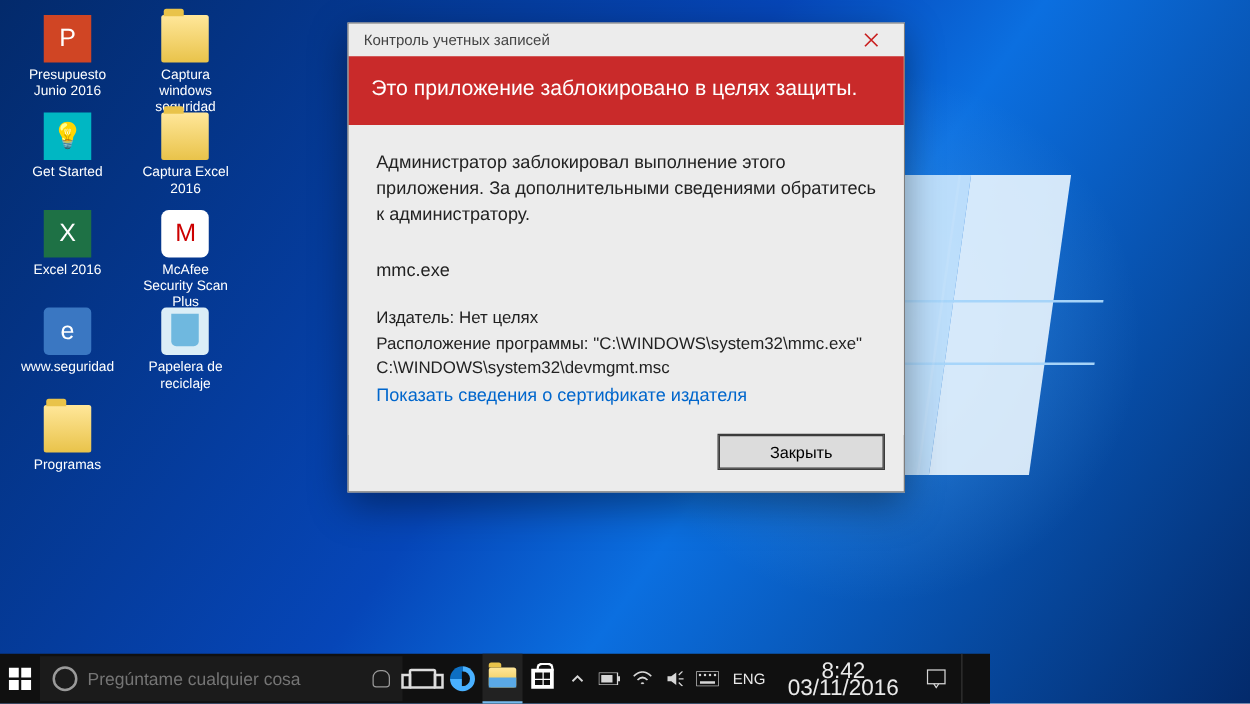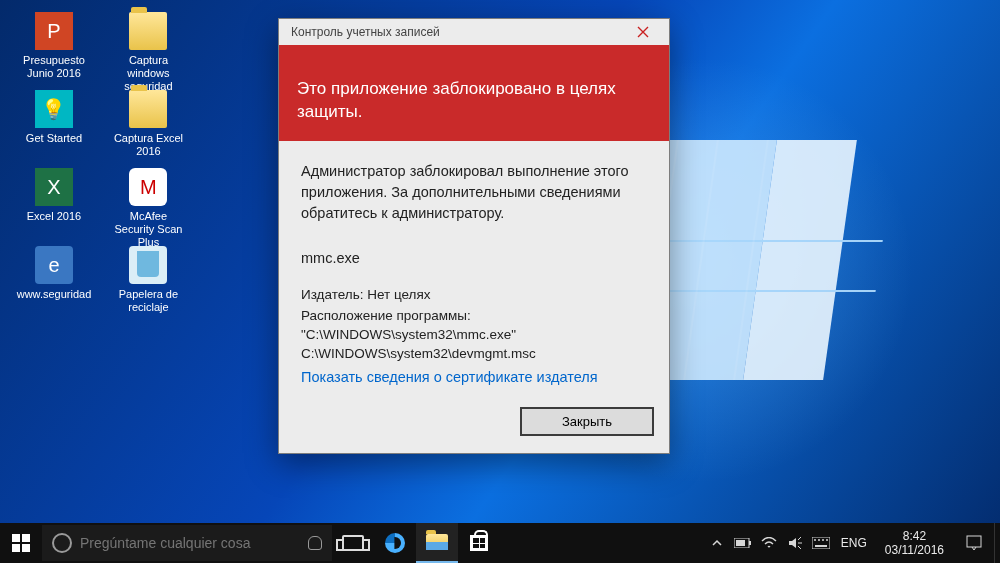--- a/index.html
+++ b/index.html
@@ -43,52 +43,52 @@
 .glyph.bulb { background:#00b7c3; color:#fff; }
 .glyph.mcafee { background:#fff; color:#c00; border-radius:6px; }
 .glyph.ie { background:#3a77c2; color:#fff; border-radius:4px; }
 .glyph.bin { background:#dbeef7; border-radius:4px; position:relative; }
 .glyph.bin::before { content:''; position:absolute; top:5px; left:8px; width:22px; height:26px; background:#6fb8df; border-radius:0 0 4px 4px; }
 
 
 .uac {
   position: absolute;
   left: 278px; top: 18px;
-  width: 392px;
+  width: 446px;
   background: #ececec;
   border: 1px solid #7d7d7d;
   box-shadow: 0 10px 30px rgba(0,0,0,0.4);
 }
 .uac .titlebar { height: 26px; background:#ececec; display:flex; align-items:center; justify-content:space-between; padding:0 8px 0 12px; font-size:12px; color:#444; }
 .uac .close { width: 36px; height: 22px; display:flex; align-items:center; justify-content:center; cursor:pointer; }
-.uac .redband { background:#c92a2a; color:#fff; padding:32px 18px 18px; font-size:17px; line-height:23px; }
+.uac .redband { background:#c92a2a; color:#fff; padding:14px 18px 18px; font-size:17px; line-height:23px; }
 .uac .body { padding:20px 22px 20px; background:#ececec; color:#222; font-size:14.5px; line-height:21px; }
 .uac .body .blocked { margin-bottom:24px; }
 .uac .body .prog { margin-bottom:16px; }
 .uac .body .details { font-size:13.5px; line-height:19px; margin-bottom:2px; }
 .uac .body a { color:#0066cc; text-decoration:none; display:inline-block; margin-top:2px; cursor:pointer; }
 .uac .btnrow { display:flex; justify-content:flex-end; padding:0 16px 18px; }
 .uac .btn { border:1px solid #838383; background:#dcdcdc; padding:5px 40px; font-size:13px; cursor:pointer; }
 .uac .btn.selected { border:1px solid #3b3b3b; outline:1px solid #3b3b3b; }
 
 
-.taskbar { position:absolute; left:0; bottom:0; width:1000px; height:40px; background:#101010; display:flex; align-items:center; }
+.taskbar { position:absolute; left:0; bottom:0; width:792px; height:40px; background:#101010; display:flex; align-items:center; }
 .taskbar .start { width:42px; height:40px; display:flex; align-items:center; justify-content:center; cursor:pointer; }
 .taskbar .start svg { width:18px; height:18px; }
 .taskbar .search { flex:0 0 290px; height:36px; margin:0; background:#1b1b1b; display:flex; align-items:center; color:#9a9a9a; padding:0 10px; gap:8px; }
 .taskbar .search .circle { width:20px; height:20px; border:2px solid #9a9a9a; border-radius:50%; }
 .taskbar .search input { flex:1; background:transparent; border:none; color:#9a9a9a; font-size:14px; outline:none; }
 .taskbar .search .mic { width:14px; height:14px; border:1.5px solid #9a9a9a; border-radius:6px 6px 3px 3px; position:relative; }
 .taskbar .tbtn { width:42px; height:40px; display:flex; align-items:center; justify-content:center; color:#eaeaea; cursor:pointer; }
 .taskbar .tbtn.running { border-bottom:2px solid #76b9ed; background:#222; }
 .taskbar .spacer { flex:1; }
-.taskbar .tray { display:flex; align-items:center; gap:2px; padding-right:0; }
+.taskbar .tray { display:flex; align-items:center; gap:2px; padding-right:17px; }
 .taskbar .tray .ticon { width:24px; height:40px; display:flex; align-items:center; justify-content:center; color:#d6d6d6; cursor:pointer; }
 .taskbar .tray .lang { padding:0 6px; font-size:12px; color:#eaeaea; cursor:pointer; }
-.taskbar .tray .clock { padding:0 10px; font-size:12px; color:#eaeaea; text-align:center; line-height:14px; cursor:pointer; }
+.taskbar .tray .clock { padding:0 10px; font-size:18px; color:#eaeaea; text-align:center; line-height:14px; cursor:pointer; }
 .taskbar .tray .notif { width:36px; height:40px; display:flex; align-items:center; justify-content:center; cursor:pointer; }
 .taskbar .showdesk { width:6px; height:40px; border-left:1px solid #333; cursor:pointer; }
 
 .edge-icon { width:20px; height:20px; border-radius:50%; background:conic-gradient(#49b1ff 0 75%, #0d6fc2 0); position:relative; }
 .edge-icon::after { content:''; position:absolute; inset:4px; background:#101010; border-radius:50%; clip-path: polygon(45% 0,100% 0,100% 100%,45% 100%); }
 .explorer-icon { width:22px; height:16px; background:linear-gradient(#ffe79a,#e9c34a); border-radius:2px; position:relative; }
 .explorer-icon::before { content:''; position:absolute; top:-4px; left:0; width:10px; height:4px; background:#e9c34a; border-radius:2px 2px 0 0;}
 .explorer-icon::after { content:''; position:absolute; bottom:0; left:0; width:22px; height:8px; background:#5aa9e6; }
 .store-icon { width:18px; height:16px; background:#fff; position:relative; }
 .store-icon::before{ content:''; position:absolute; top:-5px; left:4px; width:10px; height:5px; border:2px solid #fff; border-bottom:none; border-radius:5px 5px 0 0;}
@@ -102,20 +102,21 @@
 <body>
 
 <div class="desktop">
 
   <div class="icons">
     <div class="icol">
       <div class="dicon"><div class="glyph pp">P</div><span>Presupuesto Junio 2016</span></div>
       <div class="dicon"><div class="glyph bulb">💡</div><span>Get Started</span></div>
       <div class="dicon"><div class="glyph excel">X</div><span>Excel 2016</span></div>
       <div class="dicon"><div class="glyph ie">e</div><span>www.seguridad</span></div>
+      <div class="dicon"><div class="glyph folder"></div><span>Programas</span></div>
     </div>
     <div class="icol">
       <div class="dicon"><div class="glyph folder"></div><span>Captura windows seguridad</span></div>
       <div class="dicon"><div class="glyph folder"></div><span>Captura Excel 2016</span></div>
       <div class="dicon"><div class="glyph mcafee">M</div><span>McAfee Security Scan Plus</span></div>
       <div class="dicon"><div class="glyph bin"></div><span>Papelera de reciclaje</span></div>
     </div>
   </div>
 
   <div class="uac">

